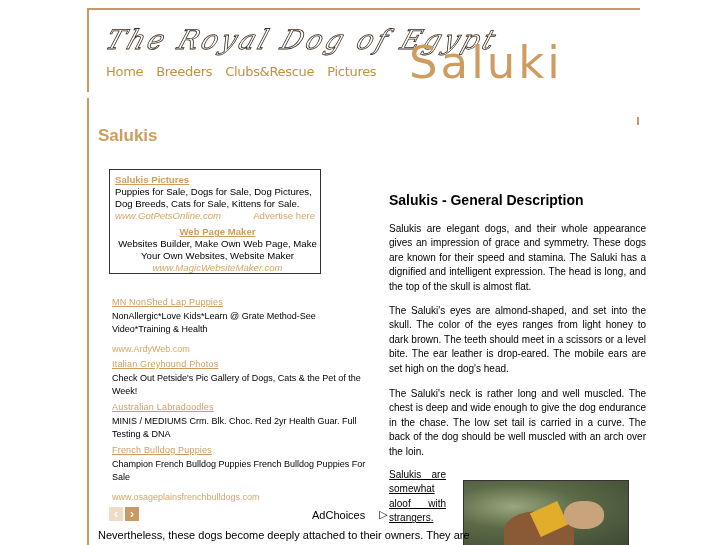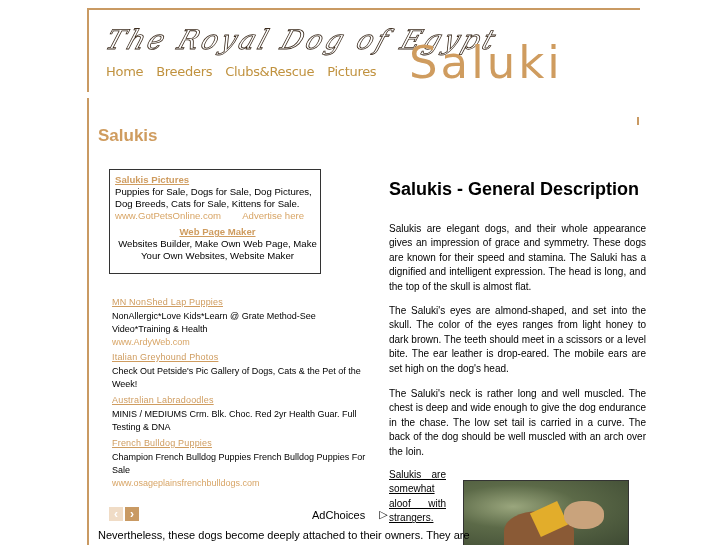--- a/index.html
+++ b/index.html
@@ -16,37 +16,37 @@
 
     
     .content-left-line { position: absolute; left: 87px; top: 98px; width: 2px; height: 447px; background: #c99a63; }
     .right-tick { position: absolute; left: 637px; top: 117px; width: 2px; height: 8px; background: #c99a63; }
     .page-title { position: absolute; left: 98px; top: 126px; font-size: 17px; font-weight: bold; color: #cf9c5f; margin: 0; }
 
     
     .adbox { position: absolute; left: 109px; top: 169px; width: 212px; height: 105px; border: 1px solid #333; padding: 16px; box-sizing: border-box; }
     .ad { position: absolute; left: 5px; width: 205px; font-size: 9.6px; line-height: 12px; color: #000; }
     .ad .t { color: #cf9c5f; font-weight: bold; text-decoration: underline; display: block; }
-    .ad .u { color: #d8a566; display: block; }
-    .ad .adv { position: absolute; right: 16px; bottom: 0; color: #d8a566; }
+    .ad .u { color: #d8a566; display: block; font-style: italic; }
+    .ad .adv { position: absolute; right: 5px; bottom: 0; color: #d8a566; }
 
     
     .adlist { position: absolute; left: 112px; top: 296px; width: 260px; font-size: 9px; }
     .item { margin-bottom: 3px; }
     .item .t { color: #cf9c5f; text-decoration: underline; display: block; line-height: 12px; letter-spacing: 0.2px; }
     .item .d { color: #000; display: block; line-height: 13px; margin-top: 2px; }
-    .item .u { color: #d8a566; display: block; line-height: 12px; }
+    .item .u { color: #d8a566; display: block; line-height: 12px; margin-top: 7px; }
     .pager { position: absolute; left: 109px; top: 507px; display: flex; gap: 2px; }
     .pager span { width: 14px; height: 14px; display: inline-flex; align-items: center; justify-content: center; color: #fff; font-size: 12px; font-weight: bold; }
     .pager .prev { background: #f0dcc6; }
     .pager .next { background: #c99a63; }
     .adchoices { position: absolute; left: 312px; top: 508px; font-size: 11px; color: #000; display: flex; align-items: center; gap: 14px; }
 
     
-    .article-title { position: absolute; left: 389px; top: 179px; font-size: 18px; font-weight: bold; color: #000; margin: 0; text-align: right; }
+    .article-title { position: absolute; left: 389px; top: 192px; font-size: 14px; font-weight: bold; color: #000; margin: 0; text-align: right; }
     .para { position: absolute; left: 389px; width: 257px; font-size: 10px; line-height: 14.4px; text-align: justify; color: #000; margin: 0; }
     .p1 { top: 222px; }
     .p2 { top: 304px; }
     .p3 { top: 387px; }
     .p4 { top: 468px; left: 389px; width: 57px; text-decoration: underline; }
     .dog-img { position: absolute; left: 463px; top: 480px; width: 166px; height: 65px; border: 1px solid #333; border-bottom: none; box-sizing: border-box; overflow: hidden;
       background: radial-gradient(ellipse at 30% 40%, #9aa67d 0%, #5c6a48 40%, #3e4a33 100%); }
     .dog-body { position: absolute; left: 40px; top: 30px; width: 70px; height: 40px; border-radius: 50% 50% 0 0; background: #8a5a36; }
     .dog-head { position: absolute; left: 100px; top: 20px; width: 40px; height: 28px; border-radius: 45%; background: #c9a37c; }
     .dog-vest { position: absolute; left: 70px; top: 25px; width: 30px; height: 26px; background: #e2ad2b; transform: rotate(-25deg); }
@@ -76,20 +76,21 @@
 <div class="adbox">
   <div class="ad" style="top:4px;">
     <a class="t" href="#">Salukis Pictures</a>
     <span>Puppies for Sale, Dogs for Sale, Dog Pictures, Dog Breeds, Cats for Sale, Kittens for Sale.</span>
     <a class="u" href="#" style="text-decoration:none;">www.GotPetsOnline.com</a>
     <a class="adv" href="#" style="text-decoration:none;">Advertise here</a>
   </div>
   <div class="ad" style="top:56px;text-align:center;">
     <a class="t" href="#">Web Page Maker</a>
     <span>Websites Builder, Make Own Web Page, Make Your Own Websites, Website Maker</span>
+    <a class="u" href="#" style="text-decoration:none;">www.MagicWebsiteMaker.com</a>
   </div>
 </div>
 
 <div class="adlist">
   <div class="item">
     <a class="t" href="#">MN NonShed Lap Puppies</a>
     <span class="d">NonAllergic*Love Kids*Learn @ Grate Method-See Video*Training &amp; Health</span>
     <a class="u" href="#" style="text-decoration:none;">www.ArdyWeb.com</a>
   </div>
   <div class="item">

